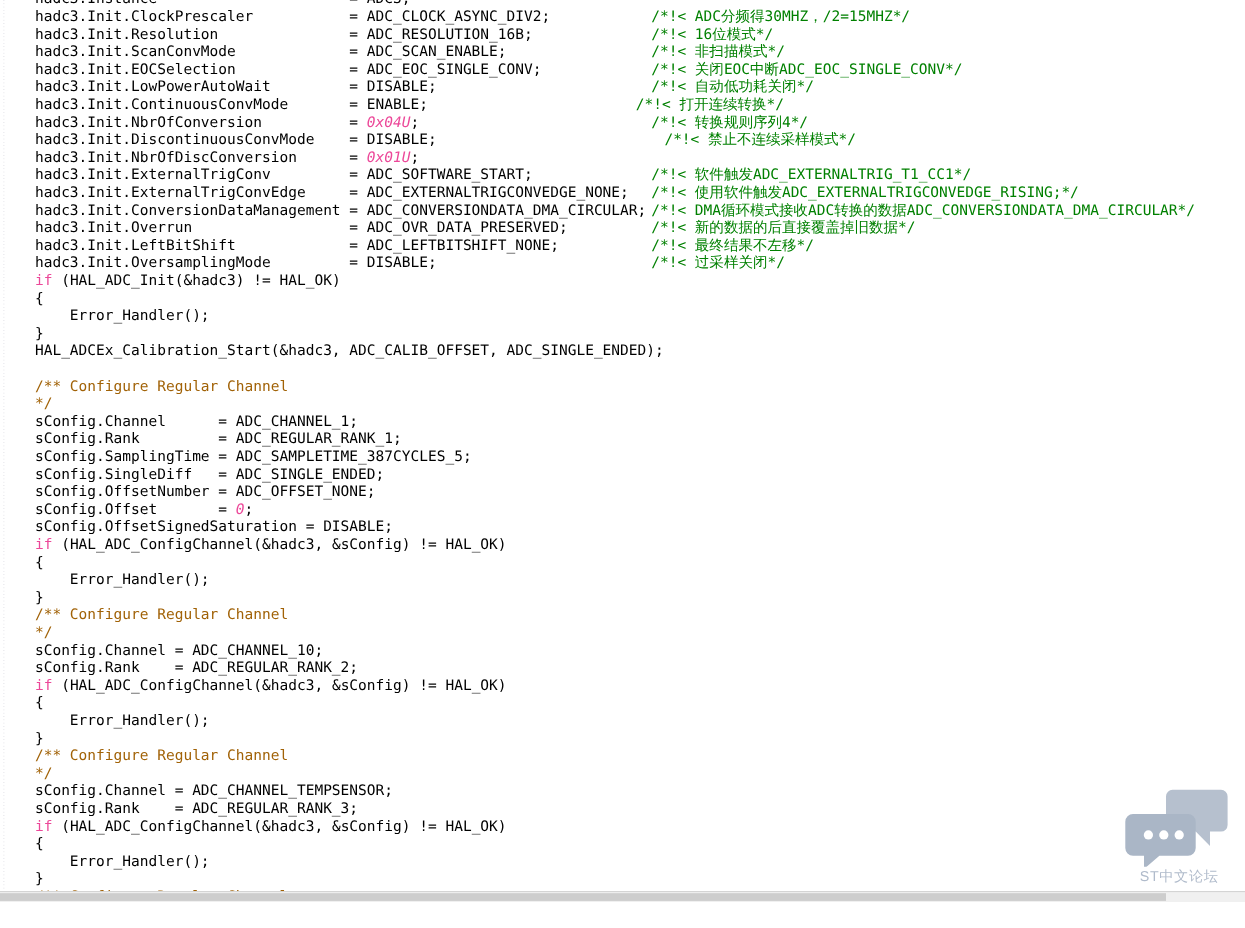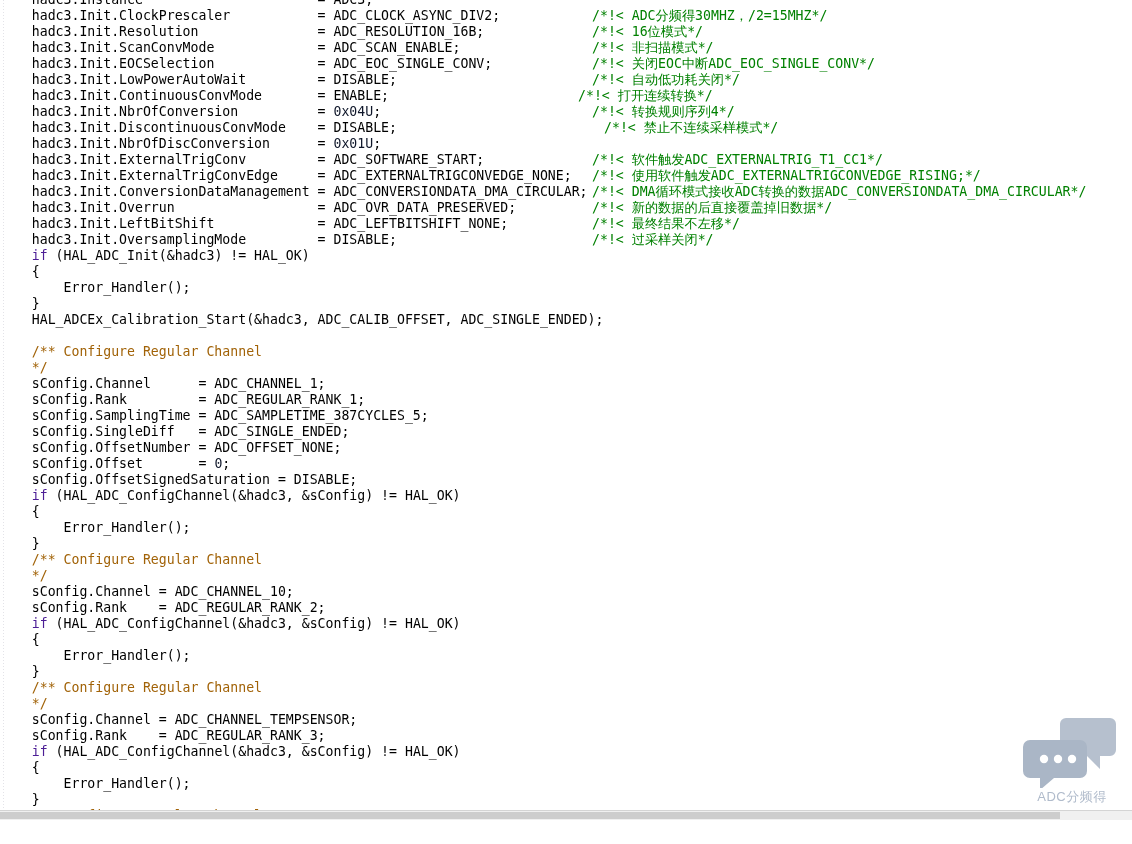--- a/index.html
+++ b/index.html
@@ -69,22 +69,22 @@
     letter-spacing: 0px;
     color: #000000;
   }
   .ln {
     height: 16px;
     white-space: pre;
     display: block;
   }
 
   
-  .kw   { color: #4c1d95; }              
-  .num  { color: #0f172a; }              
+  .kw   { color: #ec4899; }              
+  .num  { color: #ec4899; font-style: italic; }              
   .cmt  { color: #a16207; }
 
   
   .cmtcol {
     color: #008000;
   }
 
   
   #watermark {
     position: absolute;
@@ -120,20 +120,20 @@
   <div id="watermark">
     <svg width="104" height="78" viewBox="0 0 104 78">
 
       <path d="M46 8 h44 a6 6 0 0 1 6 6 v26 a6 6 0 0 1 -6 6 h-10 l0 13 l-13 -13 h-21 a6 6 0 0 1 -6 -6 v-26 a6 6 0 0 1 6 -6 z" fill="#b6c0ce"></path>
 
       <path d="M10 30 h50 a7 7 0 0 1 7 7 v24 a7 7 0 0 1 -7 7 h-26 l-14 12 l0 -12 h-10 a7 7 0 0 1 -7 -7 v-24 a7 7 0 0 1 7 -7 z" fill="#aab6c6"></path>
       <circle cx="24" cy="49" r="4.2" fill="#ffffff"></circle>
       <circle cx="38" cy="49" r="4.2" fill="#ffffff"></circle>
       <circle cx="52" cy="49" r="4.2" fill="#ffffff"></circle>
     </svg>
-    <div id="wm-text">ADC分频得</div>
+    <div id="wm-text">ST中文论坛</div>
   </div>
 
   <div id="hscroll">
     <div id="hscroll-thumb"></div>
   </div>
 
 </div>
 
 </body></html>

